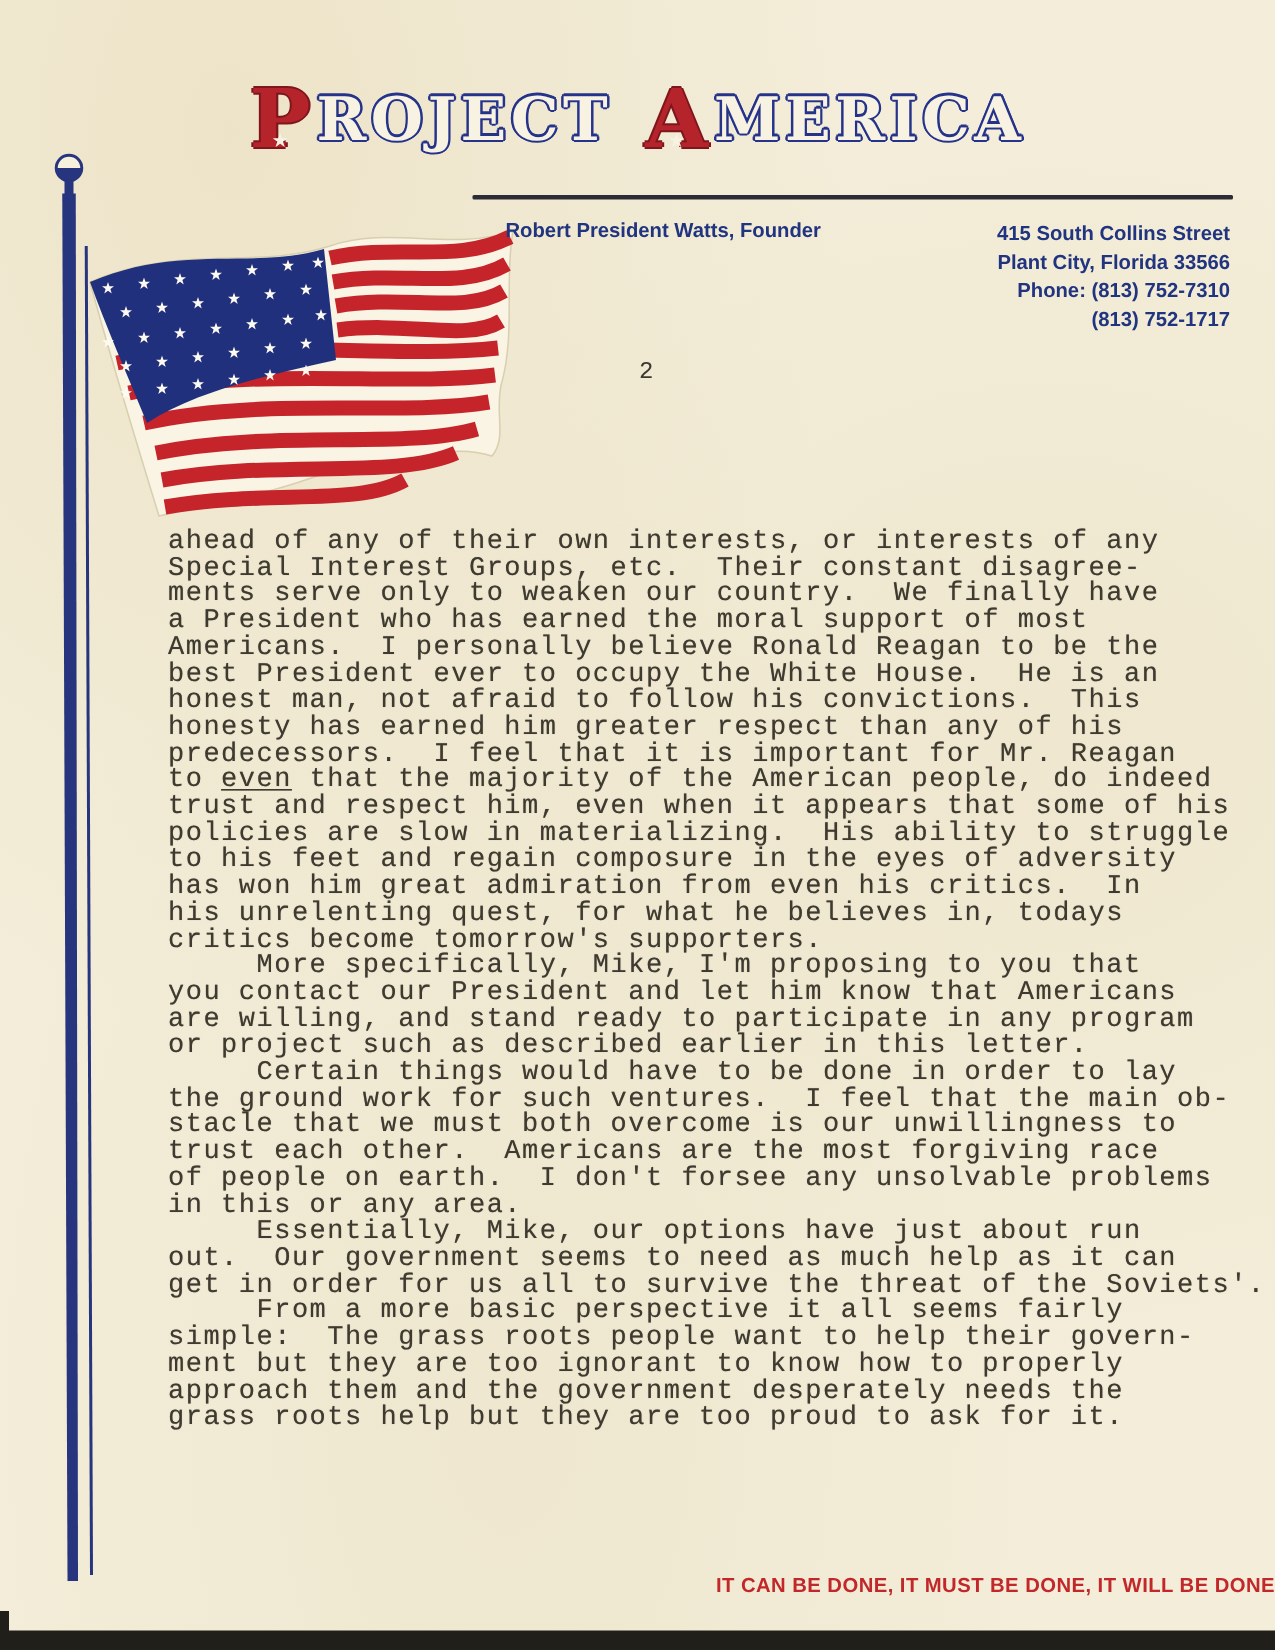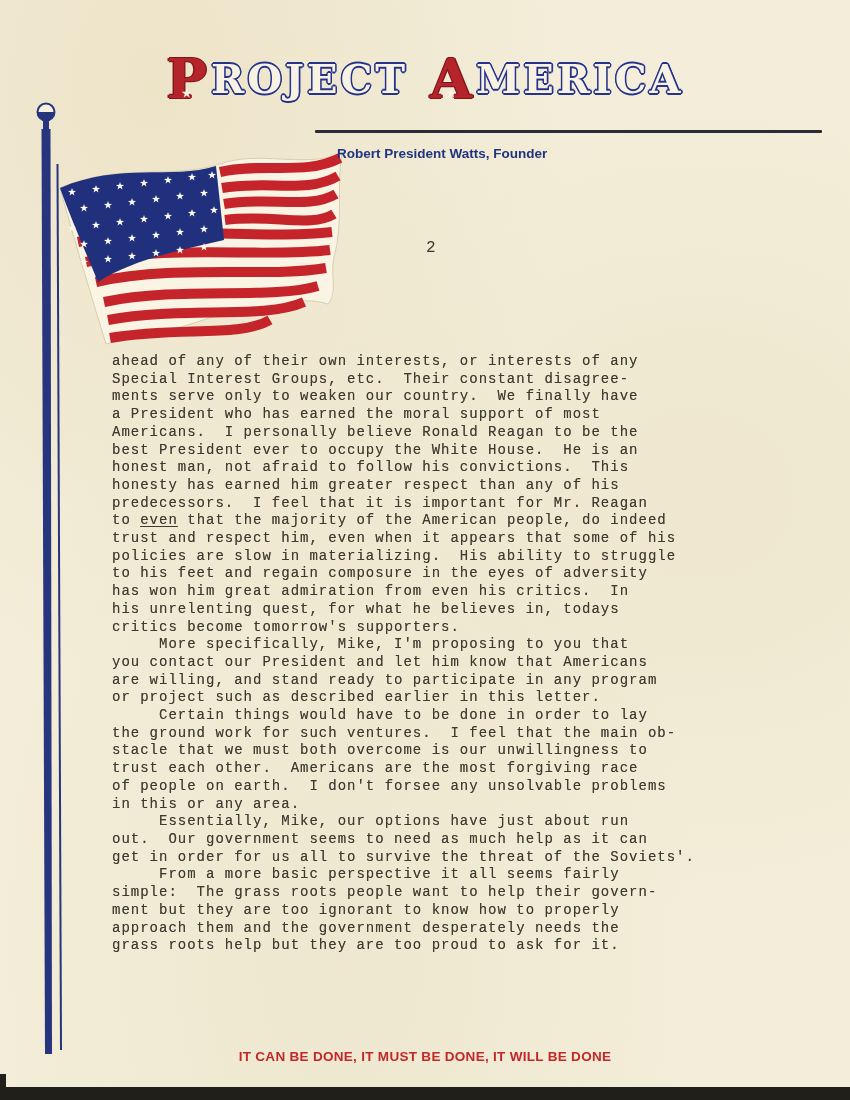--- a/index.html
+++ b/index.html
@@ -60,28 +60,28 @@
   .pagenum{
     position:absolute;top:239px;left:426px;
     font-family:"Liberation Mono",monospace;font-size:16px;color:#3c3930;
   }
   
   .flag-art{position:absolute;top:92px;left:20px;width:340px;height:970px;}
   
   .letter-body{
     position:absolute;top:353px;left:112px;width:660px;margin:0;
     font-family:"Liberation Mono",monospace;
-    font-size:14px;line-height:17.7px;letter-spacing:1px;
+    font-size:18px;line-height:17.7px;letter-spacing:1px;
     color:#3e3a30;white-space:pre;
     text-shadow:0 0 .5px rgba(62,58,48,.55);
   }
   .letter-body u{text-underline-offset:2px;}
   
   .footer-slogan{
-    position:absolute;top:1049px;left:0;width:100%;text-align:center;
+    position:absolute;top:1049px;left:0;width:100%;text-align:right;
     color:#c2282a;font-weight:bold;font-size:13.5px;letter-spacing:.3px;
   }
   .scan-edge-bottom{
     position:absolute;bottom:0;left:0;width:100%;height:13px;
     background:#211f19;
   }
   .scan-edge-left{
     position:absolute;bottom:0;left:0;width:6px;height:26px;background:#211f19;
   }
 </style>
@@ -162,20 +162,24 @@
 
   <div class="title">
     <span class="tword"><span class="init"><span>P</span><span class="init-star">★</span></span><span class="rest">ROJECT</span></span><span class="tword"><span class="init"><span>A</span><span class="init-star">★</span></span><span class="rest">MERICA</span></span>
   </div>
 
 
   <div class="head-rule"></div>
 
   <div class="founder">Robert President Watts, Founder</div>
 
+  <div class="address">415 South Collins Street
+Plant City, Florida 33566
+Phone: (813) 752-7310
+(813) 752-1717</div>
 
   <div class="pagenum">2</div>
 
   <pre class="letter-body">ahead of any of their own interests, or interests of any
 Special Interest Groups, etc.  Their constant disagree-
 ments serve only to weaken our country.  We finally have
 a President who has earned the moral support of most
 Americans.  I personally believe Ronald Reagan to be the
 best President ever to occupy the White House.  He is an
 honest man, not afraid to follow his convictions.  This

